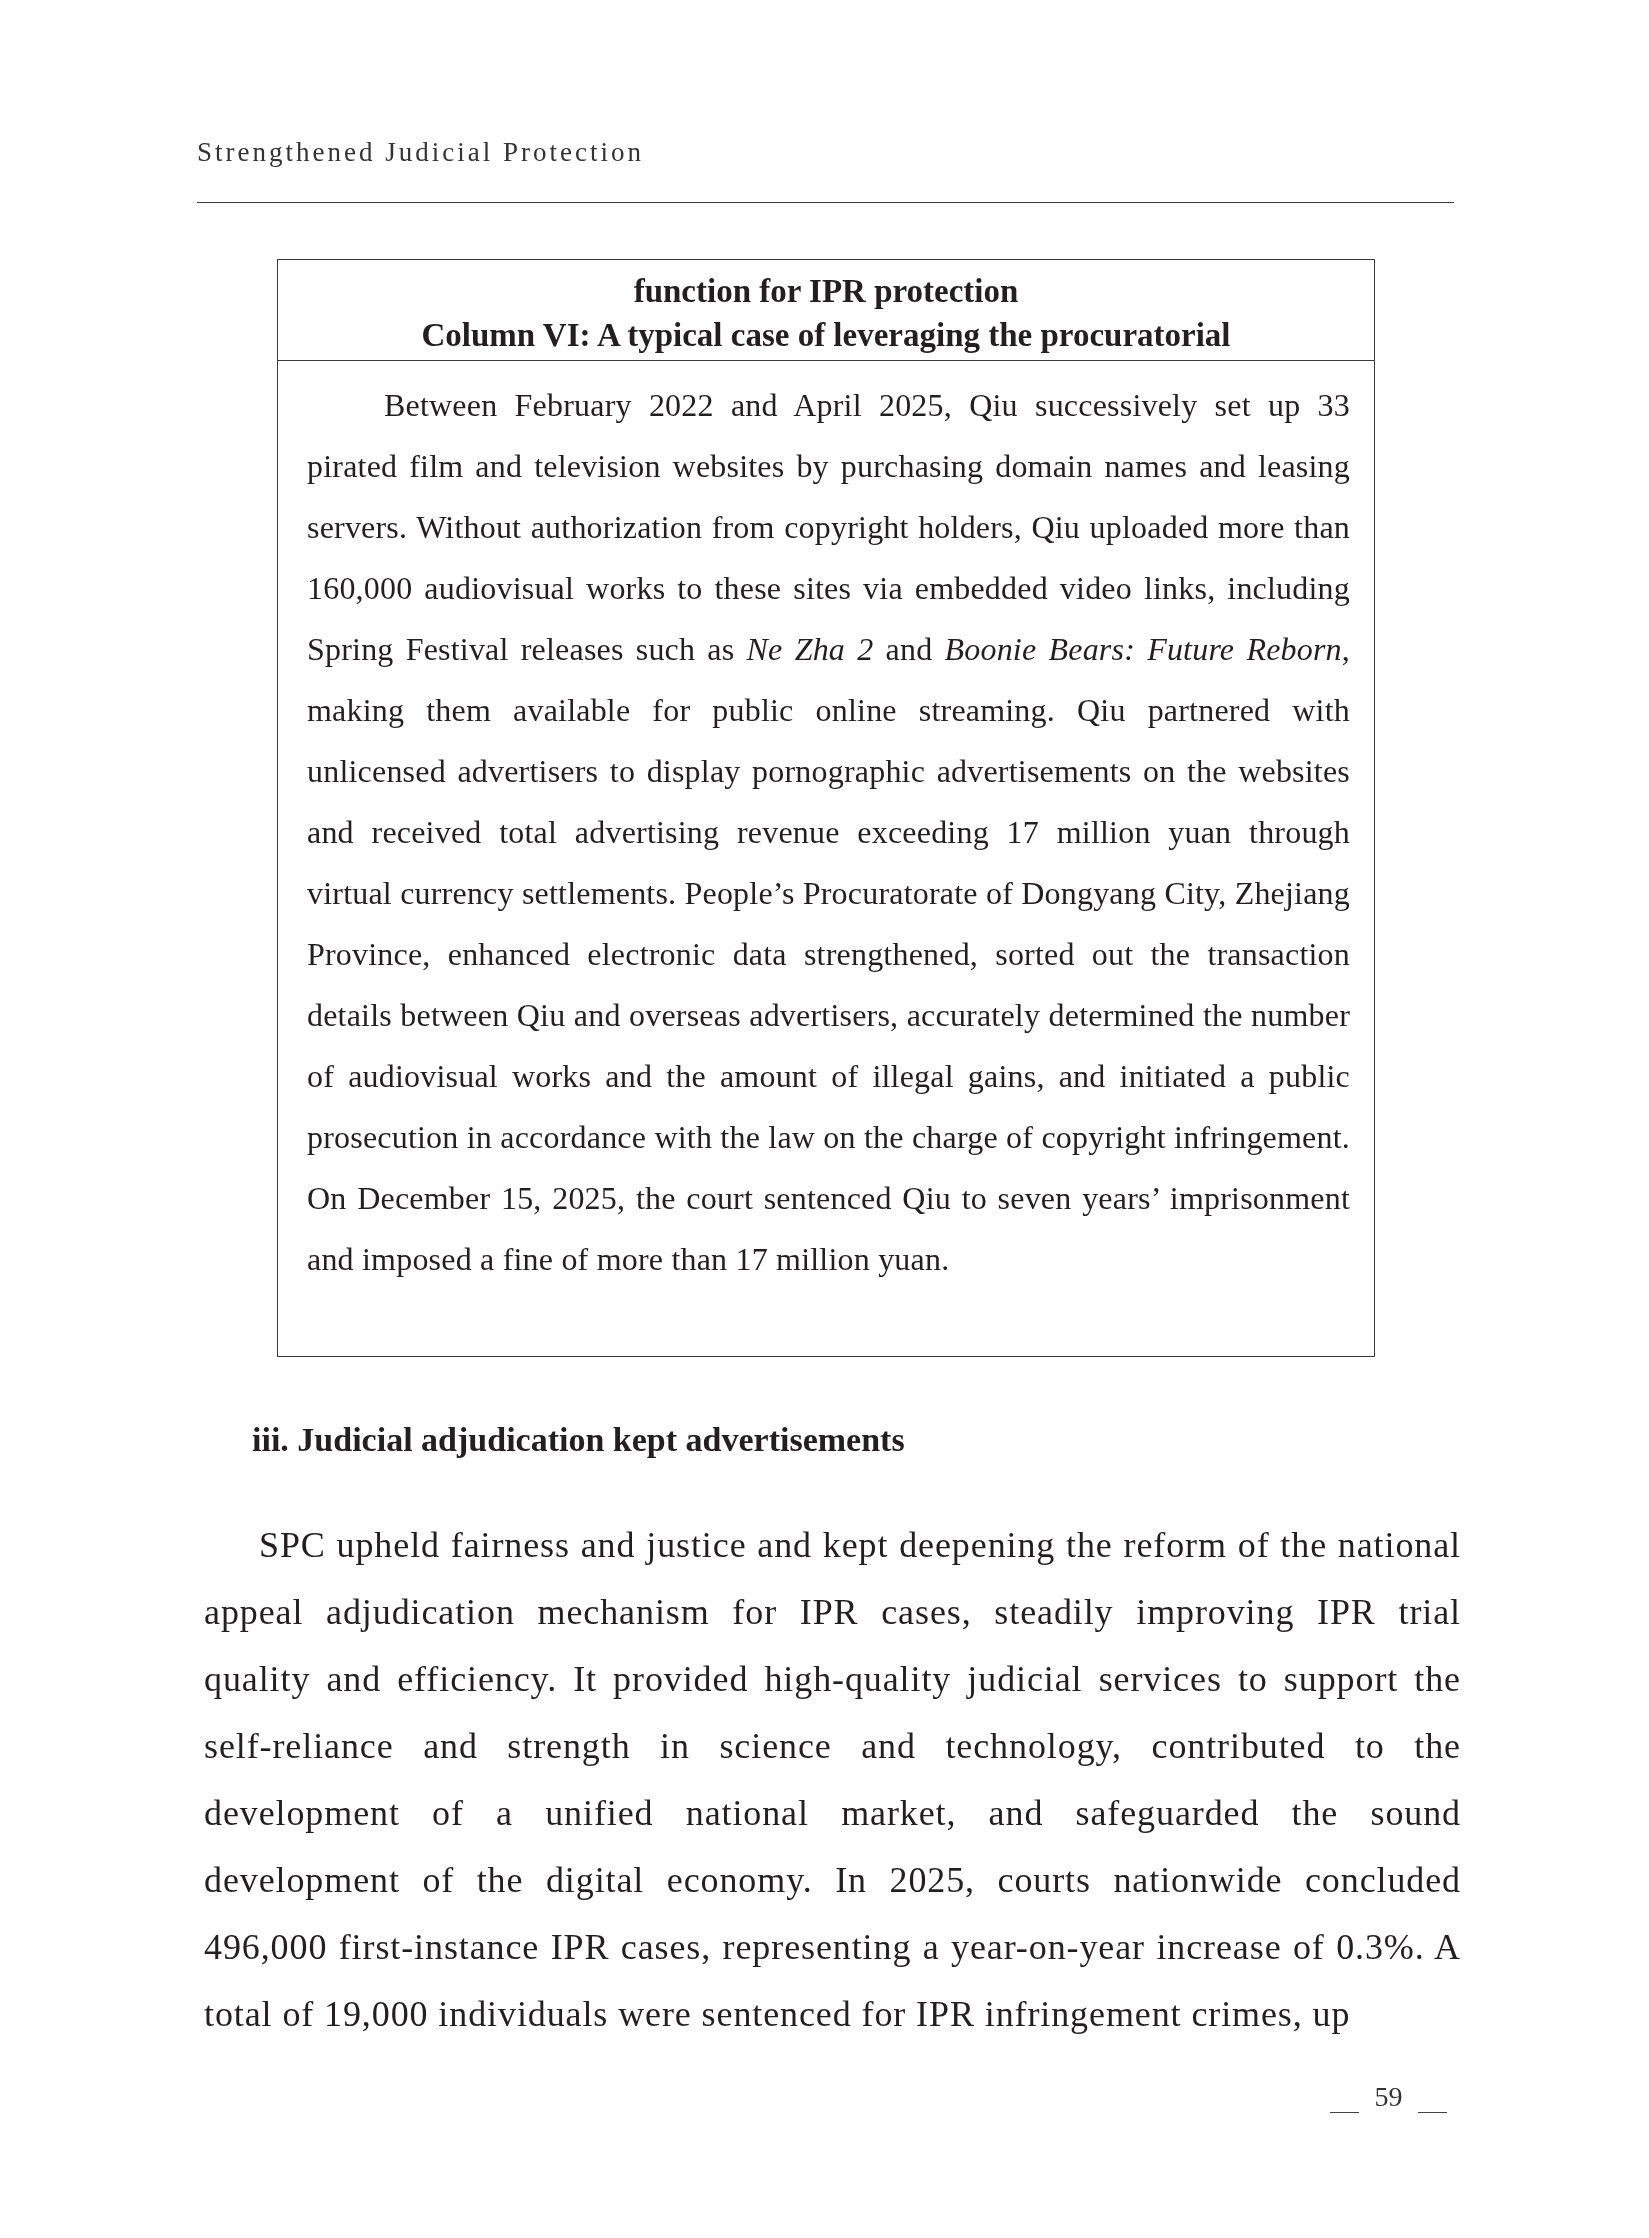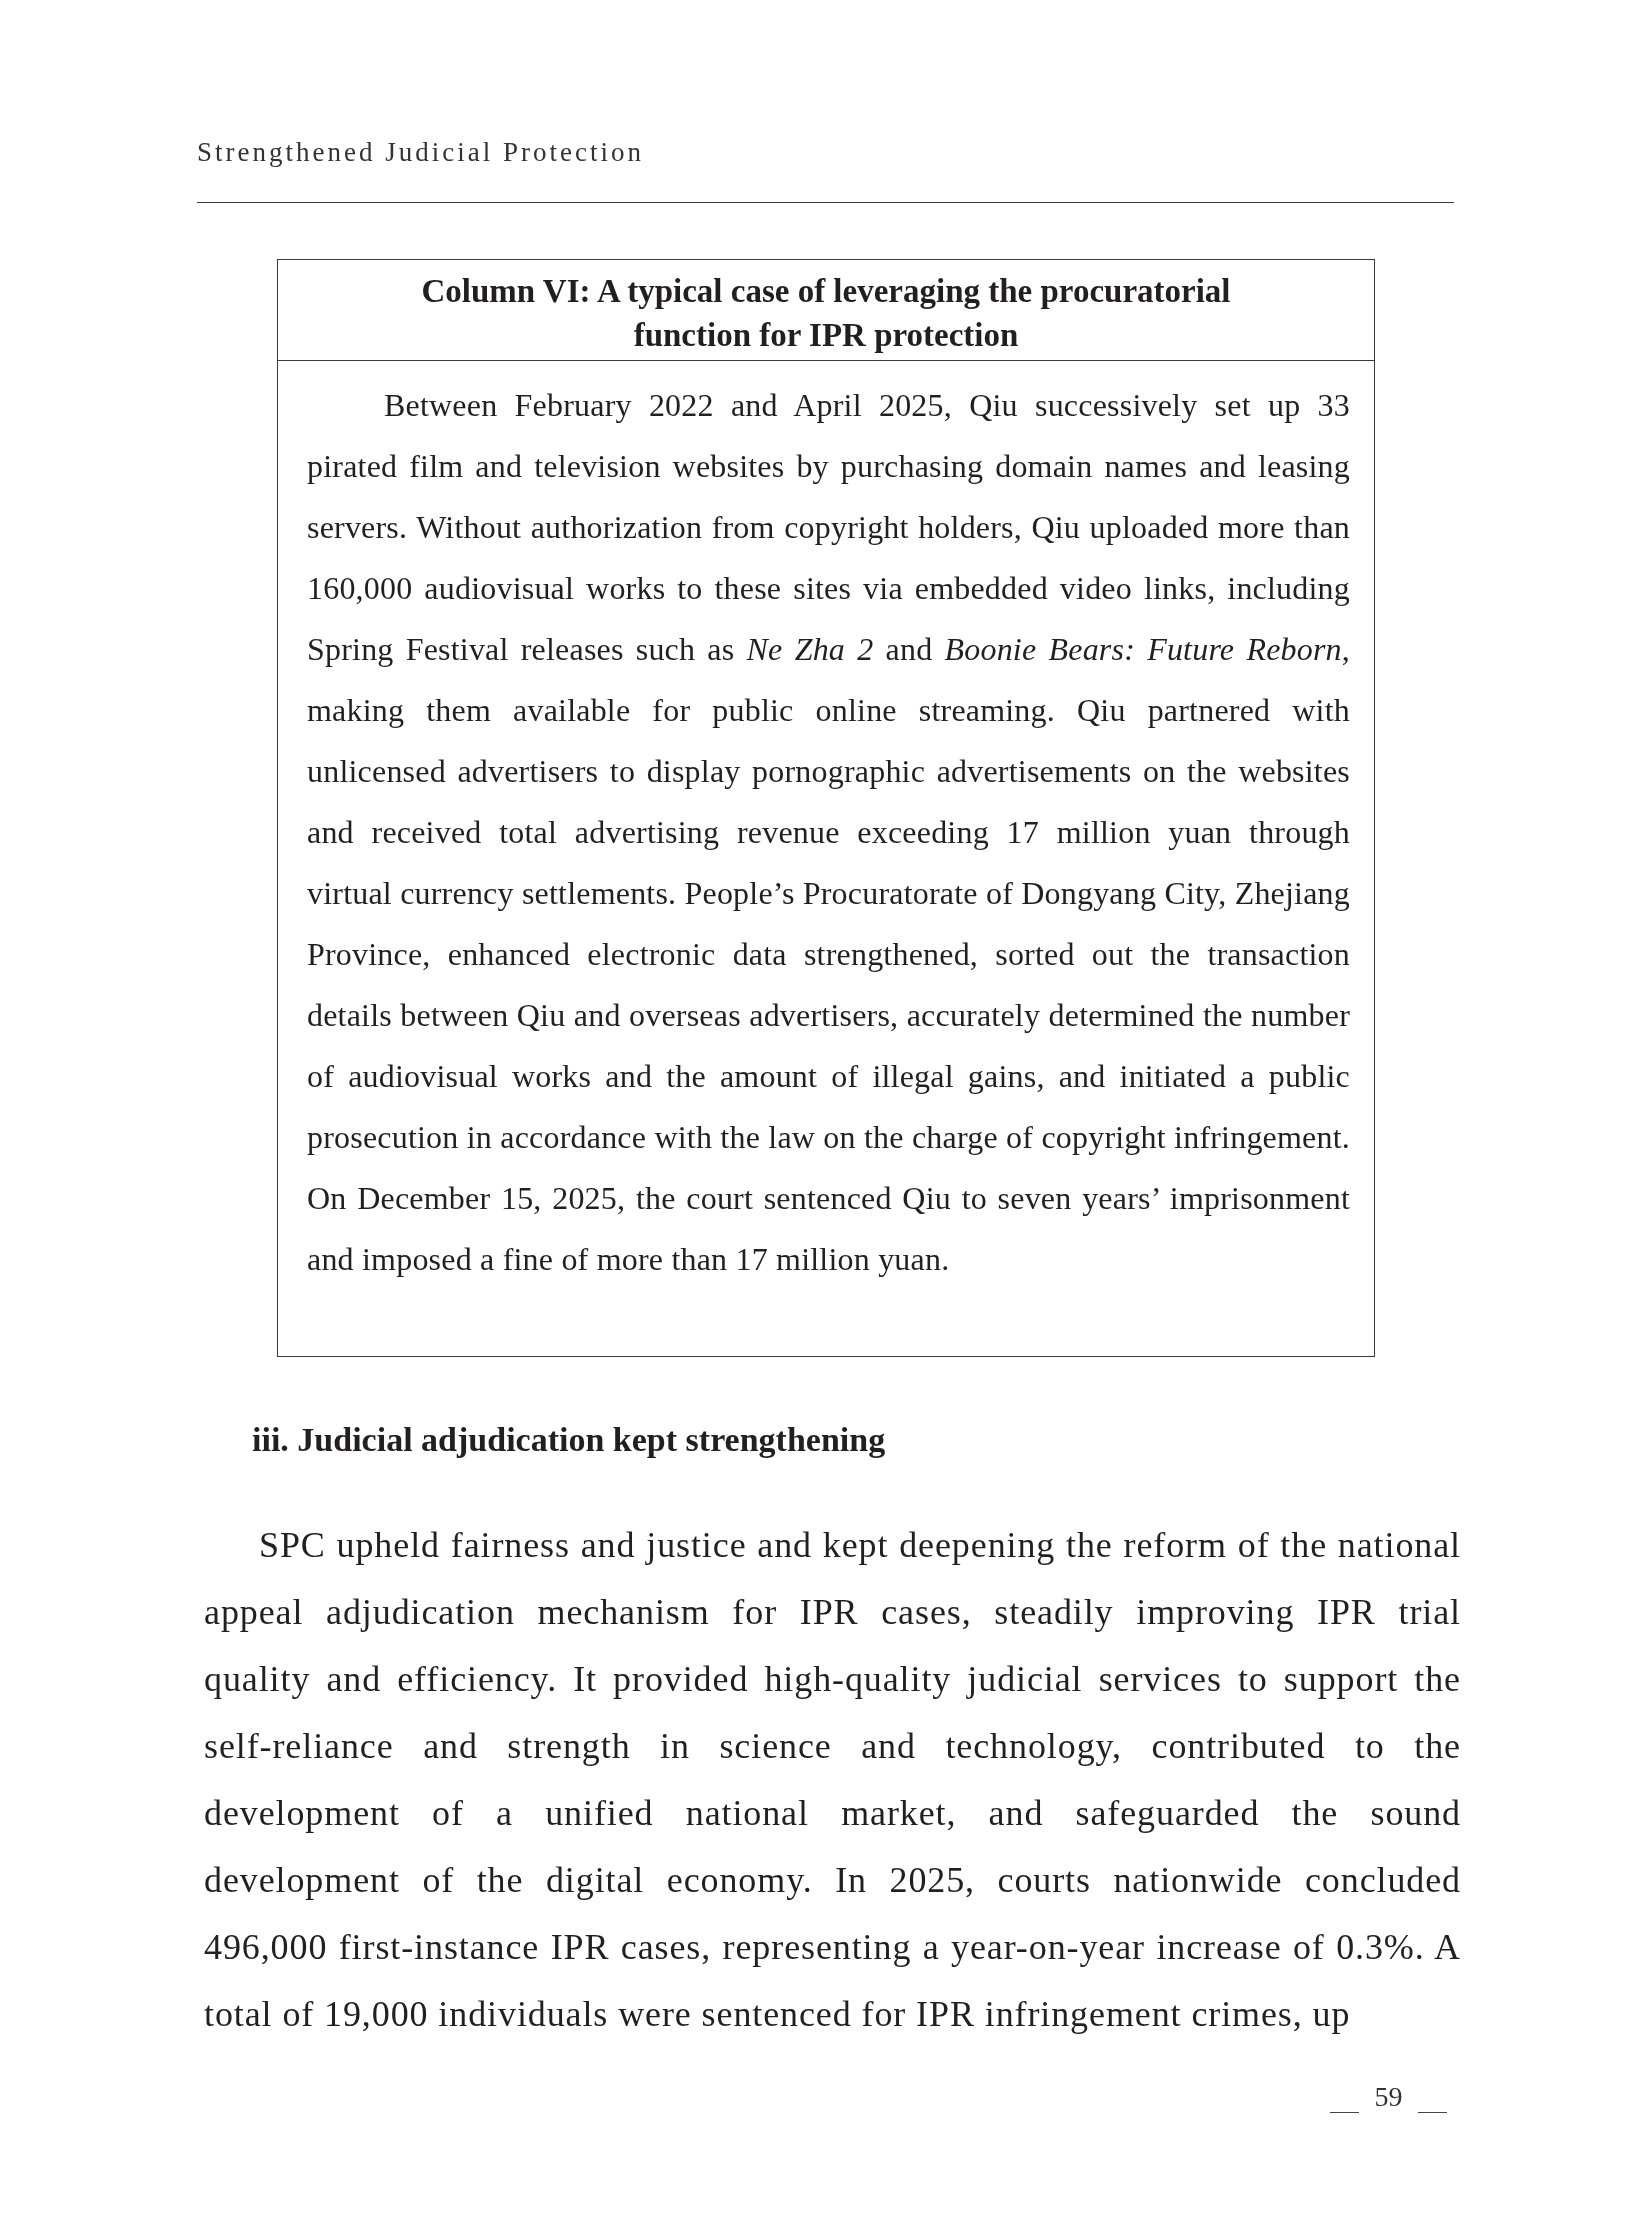--- a/index.html
+++ b/index.html
@@ -28,29 +28,29 @@
   .dash { display: inline-block; width: 29px; border-top: 1.7px solid #444; }
 </style>
 </head>
 <body>
 
 <div class="running-head">Strengthened Judicial Protection</div>
 <div class="head-rule"></div>
 
 <div class="case-box">
   <div class="case-title">
+    <span>function for IPR protection</span>
     <span>Column VI: A typical case of leveraging the procuratorial</span>
-    <span>function for IPR protection</span>
   </div>
   <div class="case-body">
     <span>Between February 2022 and April 2025, Qiu successively set up 33 pirated film and television websites by purchasing domain names and leasing servers. Without authorization from copyright holders, Qiu uploaded more than 160,000 audiovisual works to these sites via embedded video links, including Spring Festival releases such as </span><i>Ne Zha 2</i><span> and </span><i>Boonie Bears: Future Reborn</i><span>, making them available for public online streaming. Qiu partnered with unlicensed advertisers to display pornographic advertisements on the websites and received total advertising revenue exceeding 17 million yuan through virtual currency settlements. People’s Procuratorate of Dongyang City, Zhejiang Province, enhanced electronic data strengthened, sorted out the transaction details between Qiu and overseas advertisers, accurately determined the number of audiovisual works and the amount of illegal gains, and initiated a public prosecution in accordance with the law on the charge of copyright infringement. On December 15, 2025, the court sentenced Qiu to seven years’ imprisonment and imposed a fine of more than 17 million yuan.</span>
   </div>
 </div>
 
-<div class="section-heading">iii. Judicial adjudication kept strengthening</div>
+<div class="section-heading">iii. Judicial adjudication kept advertisements</div>
 <div class="body-para">SPC upheld fairness and justice and kept deepening the reform of the national appeal adjudication mechanism for IPR cases, steadily improving IPR trial quality and efficiency. It provided high-quality judicial services to support the self-reliance and strength in science and technology, contributed to the development of a unified national market, and safeguarded the sound development of the digital economy. In 2025, courts nationwide concluded 496,000 first-instance IPR cases, representing a year-on-year increase of 0.3%. A total of 19,000 individuals were sentenced for IPR infringement crimes, up</div>
 
 <div class="page-number">
   <span class="dash"></span>
   <span>59</span>
   <span class="dash"></span>
 </div>
 
 
 </body></html>

